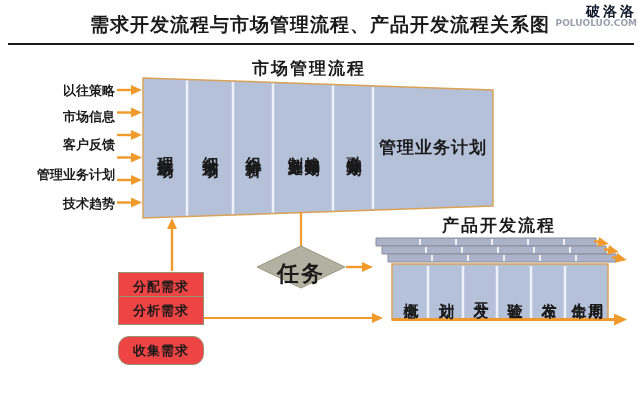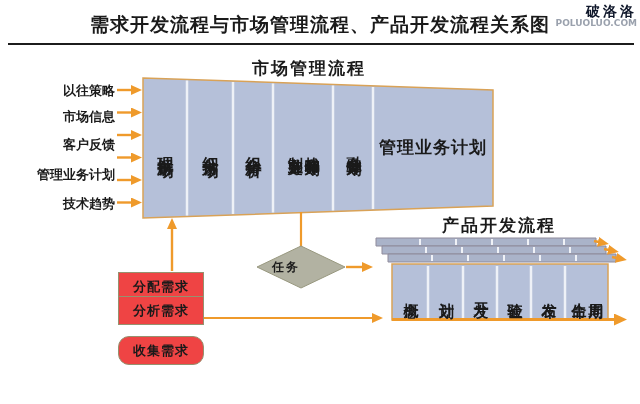--- a/index.html
+++ b/index.html
@@ -23,21 +23,21 @@
   .vcell{display:flex;align-items:center;justify-content:center;}
   .vtext{writing-mode:vertical-lr;text-orientation:upright;font-weight:bold;font-size:16px;letter-spacing:2px;line-height:1.05;}
   .vtext.small{font-size:15px;letter-spacing:1px;}
   .vrow{display:flex;flex-direction:row;align-items:center;gap:1px;}
   
   .req-box{left:118px;width:84px;height:27px;background:#ef4444;border:1px solid #96916f;
     display:flex;align-items:center;justify-content:center;font-size:13px;font-weight:bold;letter-spacing:1px;}
   
   .phase-row{left:392px;top:264px;width:216px;height:56px;display:flex;}
   .phase-cell{display:flex;align-items:center;justify-content:center;}
-  .diamond-label{left:272px;top:259px;width:58px;font-size:12px;font-weight:bold;letter-spacing:2px;}
+  .diamond-label{left:272px;top:259px;width:58px;text-align:center;font-size:22px;font-weight:bold;letter-spacing:2px;}
   svg{position:absolute;left:0;top:0;}
 </style>
 </head>
 <body>
 
 <div id="stage">
 
   <svg width="640" height="404" viewBox="0 0 640 404">
     <defs>
       <marker id="ah" markerUnits="userSpaceOnUse" markerWidth="11" markerHeight="10" refX="1" refY="5" orient="auto">

